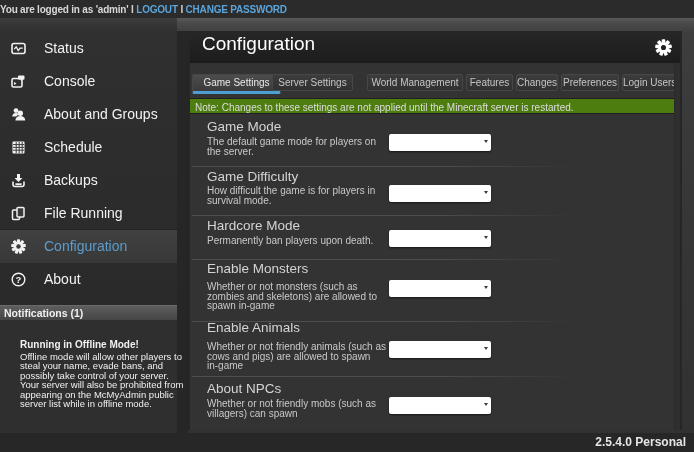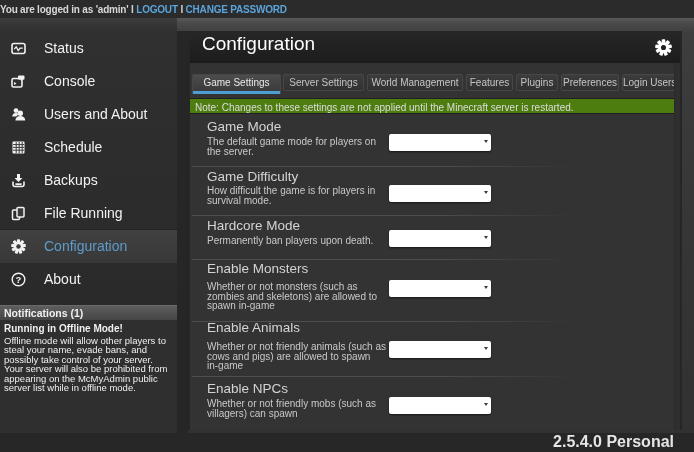--- a/index.html
+++ b/index.html
@@ -24,21 +24,21 @@
 .mitem.cur:before{content:"";position:absolute;left:0;top:-1px;width:177px;height:1px;background:#242424;}
 
 .nhead {
   position:absolute; top:305px; left:0; width:177px; height:15px;
   background:linear-gradient(180deg,#5e5e5e,#454545);
   font-size:10.5px; font-weight:bold; color:#f0f0f0; line-height:15px; padding-left:4px;
   border-top:1px solid #6a6a6a;
 }
 .nbody {
   position:absolute; top:320px; left:0; width:177px; height:113px;
-  background:#2f2f2f; color:#f0f0f0; padding:4px;
+  background:#2f2f2f; color:#f0f0f0; padding:20px;
 }
 .nbody .t { font-size:10px; font-weight:bold; line-height:10px; margin-bottom:2px; white-space:nowrap; }
 .nbody .p { font-size:9.5px; line-height:9.4px; white-space:nowrap; }
 
 .panel {
   position:absolute; left:188px; top:31px; width:494px; height:399px;
   background:#333333; border-left:2px solid #262626; border-right:2px solid #262626;
 }
 .ptitle {
   position:absolute; top:0; left:0; width:490px; height:32px;
@@ -72,22 +72,22 @@
 }
 .dd:after {
   content:""; position:absolute; right:3px; top:6px;
   border-left:2.5px solid transparent; border-right:2.5px solid transparent;
   border-top:3.5px solid #3a3a3a;
 }
 .sep { position:absolute; left:2px; width:386px; height:1px;
   background:linear-gradient(to right,#4f4f4f 0%,#4c4c4c 65%,rgba(76,76,76,0) 100%); }
 .bottombar {
   position:absolute; left:0; top:433px; width:694px; height:19px;
-  background:#272727; color:#e5e5e5; font-size:16px; font-weight:bold;
-  line-height:18px; text-align:right; padding-right:20px;
+  background:#272727; color:#e5e5e5; font-size:12px; font-weight:bold;
+  line-height:18px; text-align:right; padding-right:8px;
 }
 svg { display:block; }
 .panel:after { content:""; position:absolute; right:0px; top:32px; bottom:0;
   width:5px; background:#2f2f2f; border-left:1px solid #2a2a2a; }
 .side { position:absolute; left:0; top:18px; width:177px; height:415px;
   background:linear-gradient(180deg,#3e3e3e 0px,#343434 8px,#303030 16px,#2d2d2d 130px,#2a2a2a 287px,#2e2e2e 303px,#2d2d2d 415px); }
 .gutter { position:absolute; left:177px; top:31px; width:11px; height:402px; background:#262626; }
 </style>
 </head>
 <body>
@@ -117,21 +117,21 @@
     </div>
   <div class="mitem">
       <span class="ic">
         <svg width="15" height="15" viewBox="0 0 15 15">
           <circle cx="5" cy="3.6" r="2.4" fill="#f2f2f2"></circle>
           <path d="M1.2 9.6c0-2.2 1.6-3.6 3.8-3.6 1 0 1.9.3 2.5.9L5.4 9.6z" fill="#f2f2f2"></path>
           <circle cx="9.3" cy="6.3" r="2.7" fill="#f2f2f2"></circle>
           <path d="M4.4 13.4c0-2.6 2.1-4.4 4.9-4.4s4.9 1.8 4.9 4.4z" fill="#f2f2f2"></path>
         </svg>
       </span>
-      <span class="lbl">Users and About</span>
+      <span class="lbl">About and Groups</span>
     </div>
   <div class="mitem">
       <span class="ic">
         <svg width="15" height="15" viewBox="0 0 15 15">
           <rect x="1.5" y="1.5" width="12" height="12" rx="1" fill="#f2f2f2"></rect>
           <g stroke="#3a3a3a" stroke-width="1">
             <line x1="5.2" y1="2" x2="5.2" y2="13"></line>
             <line x1="8.2" y1="2" x2="8.2" y2="13"></line>
             <line x1="11.2" y1="2" x2="11.2" y2="13"></line>
             <line x1="2" y1="4.6" x2="13" y2="4.6"></line>
@@ -207,24 +207,24 @@
           <rect x="6.715" y="0.16999999999999993" width="3.57" height="4.5600000000000005" rx="0.8" fill="#ffffff" transform="rotate(200 8.5 8.5)"></rect>
           <rect x="6.715" y="0.16999999999999993" width="3.57" height="4.5600000000000005" rx="0.8" fill="#ffffff" transform="rotate(240 8.5 8.5)"></rect>
           <rect x="6.715" y="0.16999999999999993" width="3.57" height="4.5600000000000005" rx="0.8" fill="#ffffff" transform="rotate(280 8.5 8.5)"></rect>
           <rect x="6.715" y="0.16999999999999993" width="3.57" height="4.5600000000000005" rx="0.8" fill="#ffffff" transform="rotate(320 8.5 8.5)"></rect>
           <circle cx="8.5" cy="8.5" r="5.27" fill="#ffffff"></circle>
           <circle cx="8.5" cy="8.5" r="2.55" fill="#1f1f1f"></circle>
         </svg>
       </span></div>
   <div class="tabs">
     <div class="tab act" style="left:2px;width:89px;">Game Settings</div>
-    <div class="tab" style="left:93px;width:81px;">Server Settings</div>
+    <div class="tab" style="left:82px;width:81px;">Server Settings</div>
     <div class="tab" style="left:177px;width:96px;">World Management</div>
     <div class="tab" style="left:276px;width:47px;">Features</div>
-    <div class="tab" style="left:326px;width:42px;">Plugins</div>
+    <div class="tab" style="left:326px;width:42px;">Changes</div>
     <div class="tab" style="left:371px;width:58px;">Preferences</div>
     <div class="tab" style="left:432px;width:54px;">Login Users</div>
   </div>
   <div class="notebar">Note: Changes to these settings are not applied until the Minecraft server is restarted.</div>
 
   <div class="rt" style="top:89px;">Game Mode</div>
   <div class="rd" style="top:106px;">The default game mode for players on<br>the server.</div>
   <div class="dd" style="top:103px;"></div>
   <div class="sep" style="top:135px;"></div>
 
@@ -241,18 +241,18 @@
   <div class="rt" style="top:231px;text-align:center;">Enable Monsters</div>
   <div class="rd" style="top:251px;">Whether or not monsters (such as<br>zombies and skeletons) are allowed to<br>spawn in-game</div>
   <div class="dd" style="top:249px;"></div>
   <div class="sep" style="top:290px;"></div>
 
   <div class="rt" style="top:290px;">Enable Animals</div>
   <div class="rd" style="top:311px;">Whether or not friendly animals (such as<br>cows and pigs) are allowed to spawn<br>in-game</div>
   <div class="dd" style="top:310px;"></div>
   <div class="sep" style="top:345px;"></div>
 
-  <div class="rt" style="top:351px;">Enable NPCs</div>
+  <div class="rt" style="top:351px;">About NPCs</div>
   <div class="rd" style="top:368px;">Whether or not friendly mobs (such as<br>villagers) can spawn</div>
   <div class="dd" style="top:366px;"></div>
 </div>
 
 <div class="bottombar">2.5.4.0 Personal</div>
 
 </body></html>

